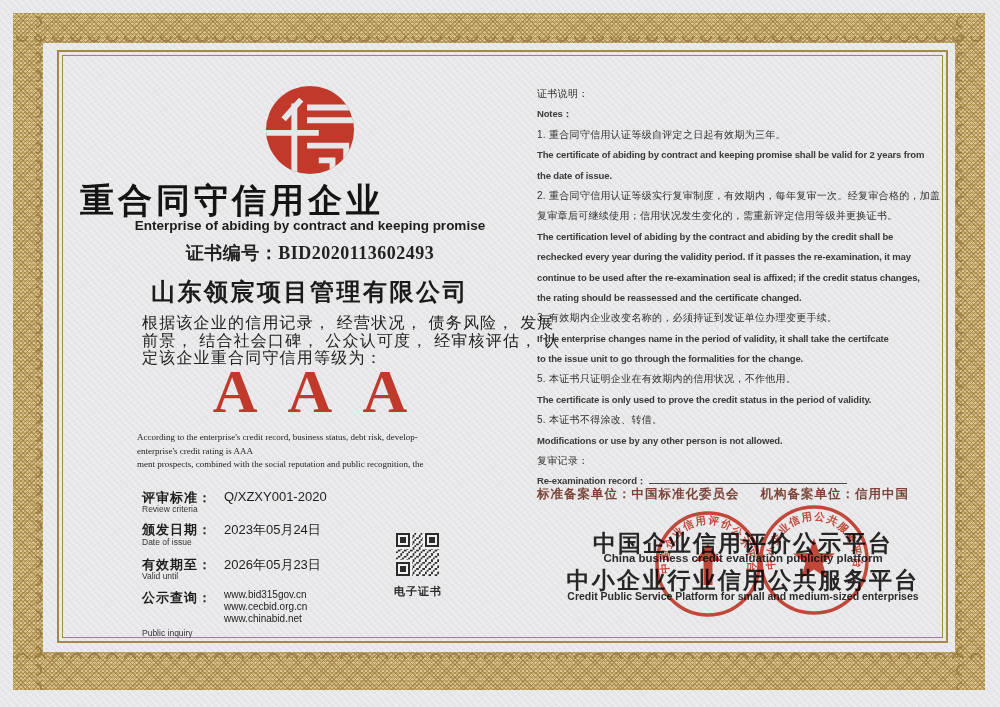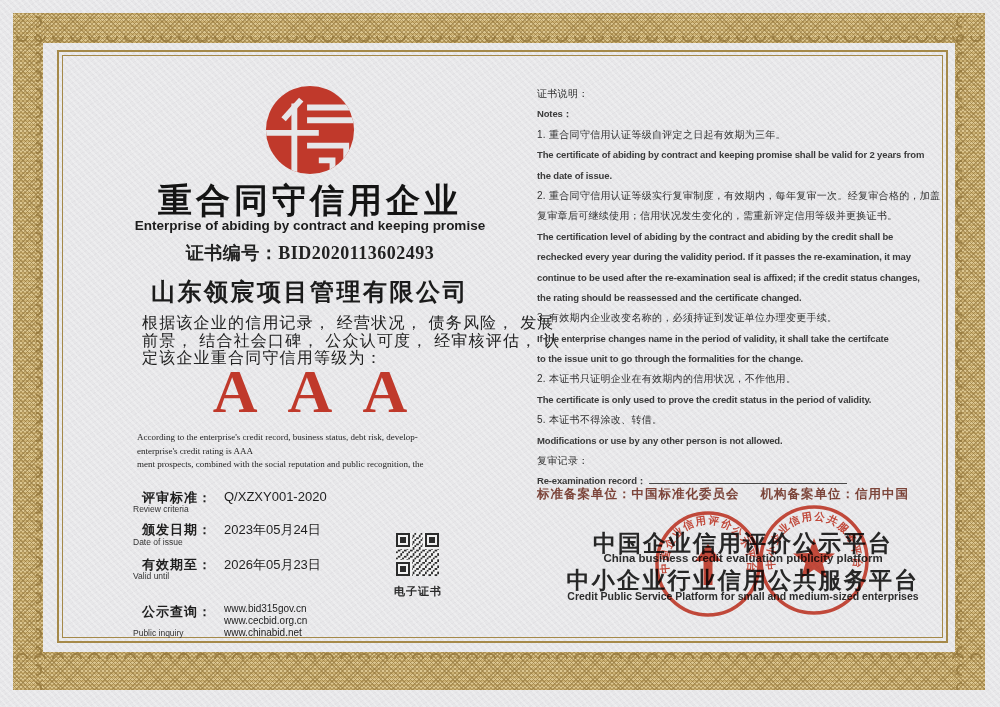--- a/index.html
+++ b/index.html
@@ -28,37 +28,37 @@
   .sc-left{top:13px;bottom:17px;left:36px;width:12px;
     background:radial-gradient(circle 8px at 0px 9px,rgba(0,0,0,0) 0 4px,rgba(146,117,58,.8) 4.5px 5.5px,rgba(0,0,0,0) 6.5px);
     background-size:12px 18px;background-repeat:repeat-y;}
   .sc-right{top:13px;bottom:17px;right:38px;width:12px;
     background:radial-gradient(circle 8px at 12px 9px,rgba(0,0,0,0) 0 4px,rgba(146,117,58,.8) 4.5px 5.5px,rgba(0,0,0,0) 6.5px);
     background-size:12px 18px;background-repeat:repeat-y;}
   .frame{position:absolute;left:57px;top:50px;right:52px;bottom:64px;border:2px solid #a58949;}
   .frame::before{content:'';position:absolute;inset:3px;border:1px solid #a58949;}
   
   .abs{position:absolute;}
-  .title-cn{left:80px;top:178px;width:460px;text-align:center;font-family:"Liberation Serif",serif;
+  .title-cn{left:80px;top:178px;width:460px;text-align:left;font-family:"Liberation Serif",serif;
     font-size:34px;font-weight:900;letter-spacing:4px;color:#141414;}
   .title-en{left:75px;top:218px;width:470px;text-align:center;font-size:13.5px;font-weight:700;color:#1c1c1c;}
   .certno{left:80px;top:241px;width:460px;text-align:center;font-family:"Liberation Serif",serif;
     font-size:18px;font-weight:700;color:#222;letter-spacing:.5px;}
   .company{left:80px;top:276px;width:460px;text-align:center;font-size:24px;font-weight:700;
     letter-spacing:2.5px;color:#1b1b1b;}
   .stmt-cn{left:142px;top:314px;width:340px;font-size:16px;color:#222;letter-spacing:1.2px;}
   .stmt-cn div{height:17.5px;line-height:17.5px;white-space:nowrap;}
   .rating{left:80px;top:356px;width:460px;text-align:center;font-family:"Liberation Serif",serif;
     font-size:62px;font-weight:700;color:#c0392b;letter-spacing:30px;text-indent:30px;}
   .stmt-en{left:137px;top:431px;width:348px;font-family:"Liberation Serif",serif;
     font-size:9px;font-weight:400;color:#232323;}
   .stmt-en div{height:13.5px;line-height:13.5px;white-space:nowrap;}
   .field{left:142px;display:flex;gap:12px;font-size:13px;color:#1e1e1e;white-space:nowrap;}
   .field .lab{font-weight:700;letter-spacing:1px;}
-  .fsub{left:133px;font-size:8.5px;color:#333;}
+  .fsub{left:142px;font-size:8.5px;color:#333;}
   .urls div{height:12px;line-height:12px;font-size:10px;color:#222;}
   .qr{left:396px;top:533px;}
   .qr-label{left:388px;top:584px;width:60px;text-align:center;font-size:11px;font-weight:700;color:#2a2a2a;letter-spacing:1px;}
   
   .notes{left:537px;top:84px;width:414px;}
   .notes div{height:20.4px;line-height:20.4px;white-space:nowrap;overflow:visible;}
   .notes .cn{font-size:10px;color:#2e2e2e;letter-spacing:.3px;}
   .notes .en{font-size:9.5px;letter-spacing:-.15px;color:#3a3a3a;font-weight:600;}
   .uline{display:inline-block;width:198px;border-bottom:1.2px solid #4a4a4a;height:10px;margin-left:3px;}
   .filing{left:537px;top:486px;width:372px;display:flex;justify-content:space-between;
@@ -134,21 +134,21 @@
     <span>2023年05月24日</span>
   </div>
   <div class="abs fsub" style="top:537px">Date of issue</div>
 
   <div class="abs field" style="top:556px">
     <span class="lab">有效期至：</span>
     <span>2026年05月23日</span>
   </div>
   <div class="abs fsub" style="top:571px">Valid until</div>
 
-  <div class="abs field" style="top:603px">
+  <div class="abs field" style="top:589px">
     <span class="lab">公示查询：</span>
     <span class="urls">
       <div>www.bid315gov.cn</div>
       <div>www.cecbid.org.cn</div>
       <div>www.chinabid.net</div>
     </span>
   </div>
   <div class="abs fsub" style="top:628px">Public inquiry</div>
 
   <svg class="abs qr" width="43" height="43" viewBox="0 0 21 21" shape-rendering="crispEdges">
@@ -186,21 +186,21 @@
     <div class="en">the date of issue.</div>
     <div class="cn">2.  重合同守信用认证等级实行复审制度，有效期内，每年复审一次。经复审合格的，加盖</div>
     <div class="cn">复审章后可继续使用；信用状况发生变化的，需重新评定信用等级并更换证书。</div>
     <div class="en">The certification level of abiding by the contract and abiding by the credit shall be</div>
     <div class="en">rechecked every year during the validity period. If it passes the re-examination, it may</div>
     <div class="en">continue to be used after the re-examination seal is affixed; if the credit status changes,</div>
     <div class="en">the rating should be reassessed and the certificate changed.</div>
     <div class="cn">3.  有效期内企业改变名称的，必须持证到发证单位办理变更手续。</div>
     <div class="en">If the enterprise changes name in the period of validity, it shall take the certifcate</div>
     <div class="en">to the issue unit to go through the formalities for the change.</div>
-    <div class="cn">2.  本证书只证明企业在有效期内的信用状况，不作他用。</div>
+    <div class="cn">5.  本证书只证明企业在有效期内的信用状况，不作他用。</div>
     <div class="en">The certificate is only used to prove the credit status in the period of validity.</div>
     <div class="cn">5.  本证书不得涂改、转借。</div>
     <div class="en">Modifications or use by any other person is not allowed.</div>
     <div class="cn">复审记录：</div>
     <div class="en"><span>Re-examination record：</span><span class="uline"></span></div>
   </div>
 
   <div class="abs filing">
     <span>标准备案单位：中国标准化委员会</span>
     <span>机构备案单位：信用中国</span>

